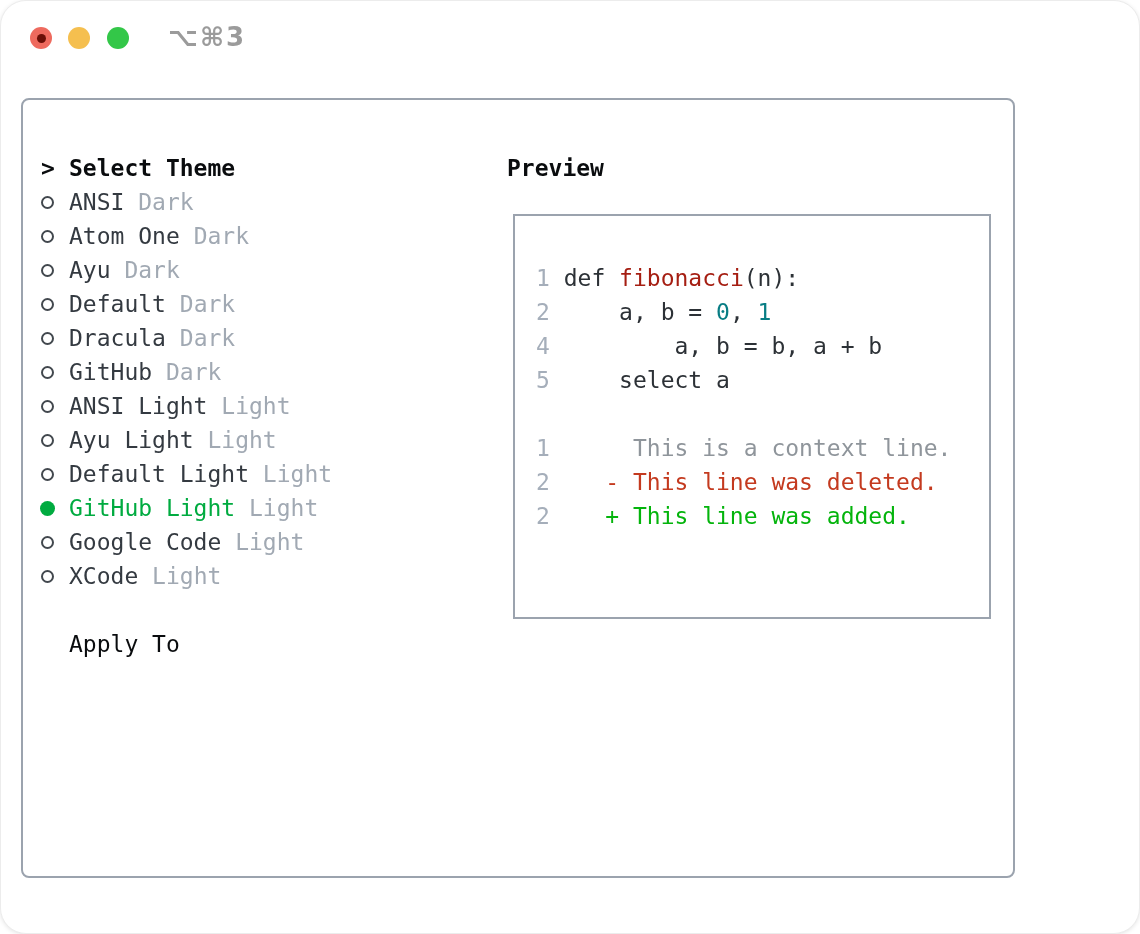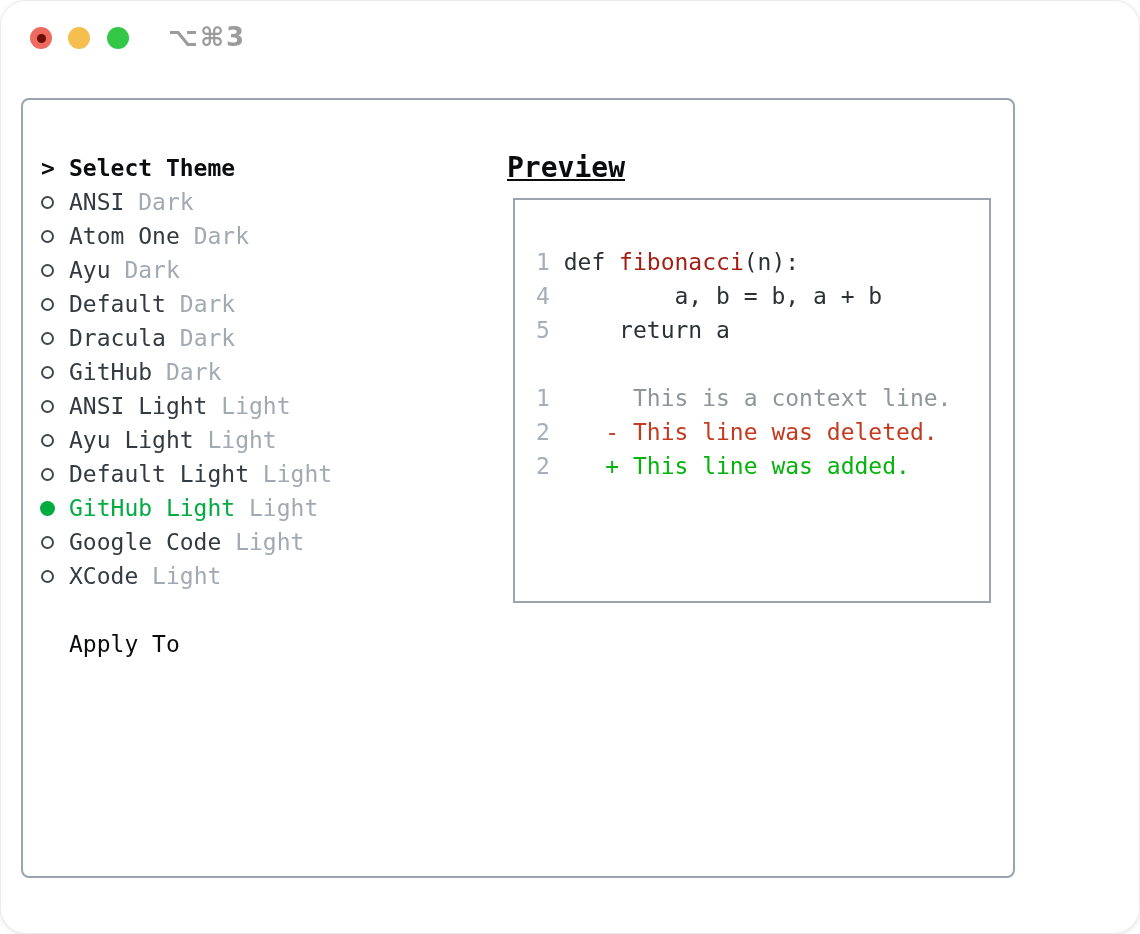--- a/index.html
+++ b/index.html
@@ -38,22 +38,22 @@
   .cursor{font-weight:bold;color:var(--heading);}
   .hdr{font-weight:bold;color:var(--heading);}
   .hdr2{color:var(--heading);text-align:center;}
   .ring{width:13px;height:13px;border:2px solid #42484e;border-radius:50%;display:inline-block;}
   .dot{width:15px;height:15px;border-radius:50%;background:var(--sel-green);display:inline-block;margin-left:-1px;}
   .iname{color:var(--item);}
   .iname.sel{color:var(--sel-green);}
   .muted{color:var(--muted);}
   .hint{color:var(--muted);display:block;}
   
-  .preview-title{position:absolute;left:484px;top:51px;height:34px;line-height:34px;font-size:28px;text-decoration:underline;}
-  .preview-box{position:absolute;left:490px;top:98px;width:478px;height:405px;
+  .preview-title{position:absolute;left:484px;top:51px;height:34px;line-height:34px;font-size:23px;}
+  .preview-box{position:absolute;left:490px;top:114px;width:478px;height:405px;
       border:2px solid var(--border);background:#ffffff;padding:45px 0 0 21px;overflow:hidden;}
   .code-line{height:34px;line-height:34px;font-size:23px;white-space:pre;}
   .seg-ln{color:var(--ln-gray);}
   .seg-plain{color:var(--code-plain);}
   .seg-fn{color:var(--fn-red);}
   .seg-num{color:var(--num-teal);}
   .seg-builtin{color:var(--builtin-blue);}
   .seg-ctx{color:var(--ctx-gray);}
   .seg-del{color:var(--del-red);margin-top:25px;}
   .seg-add{color:var(--add-green);}
@@ -107,22 +107,23 @@
 
       <div class="row"></div>
 
     </div>
 
     <div class="preview-title hdr">Preview</div>
 
     <div class="preview-box">
       <div id="code-block">
           <div class="code-line"><span class="seg-ln">1</span><span class="seg-plain"> def </span><span class="seg-fn">fibonacci</span><span class="seg-plain">(n):</span></div>
+          <div class="code-line"><span class="seg-ln">2</span><span class="seg-plain">     a, b = </span><span class="seg-num">0</span><span class="seg-plain">, </span><span class="seg-num">1</span></div>
           <div class="code-line"><span class="seg-ln">4</span><span class="seg-plain">         a, b = b, a + b</span></div>
-          <div class="code-line"><span class="seg-ln">5</span><span class="seg-plain">     return a</span></div>
+          <div class="code-line"><span class="seg-ln">5</span><span class="seg-plain">     select a</span></div>
           <div class="code-line"></div>
           <div class="code-line"><span class="seg-ln">1</span><span class="seg-ctx">      This is a context line.</span></div>
           <div class="code-line"><span class="seg-ln">2</span><span class="seg-plain">    </span><span class="seg-del">- This line was deleted.</span></div>
           <div class="code-line"><span class="seg-ln">2</span><span class="seg-plain">    </span><span class="seg-add">+ This line was added.</span></div>
         </div>
     </div>
 
   </div>
 </div>
 

